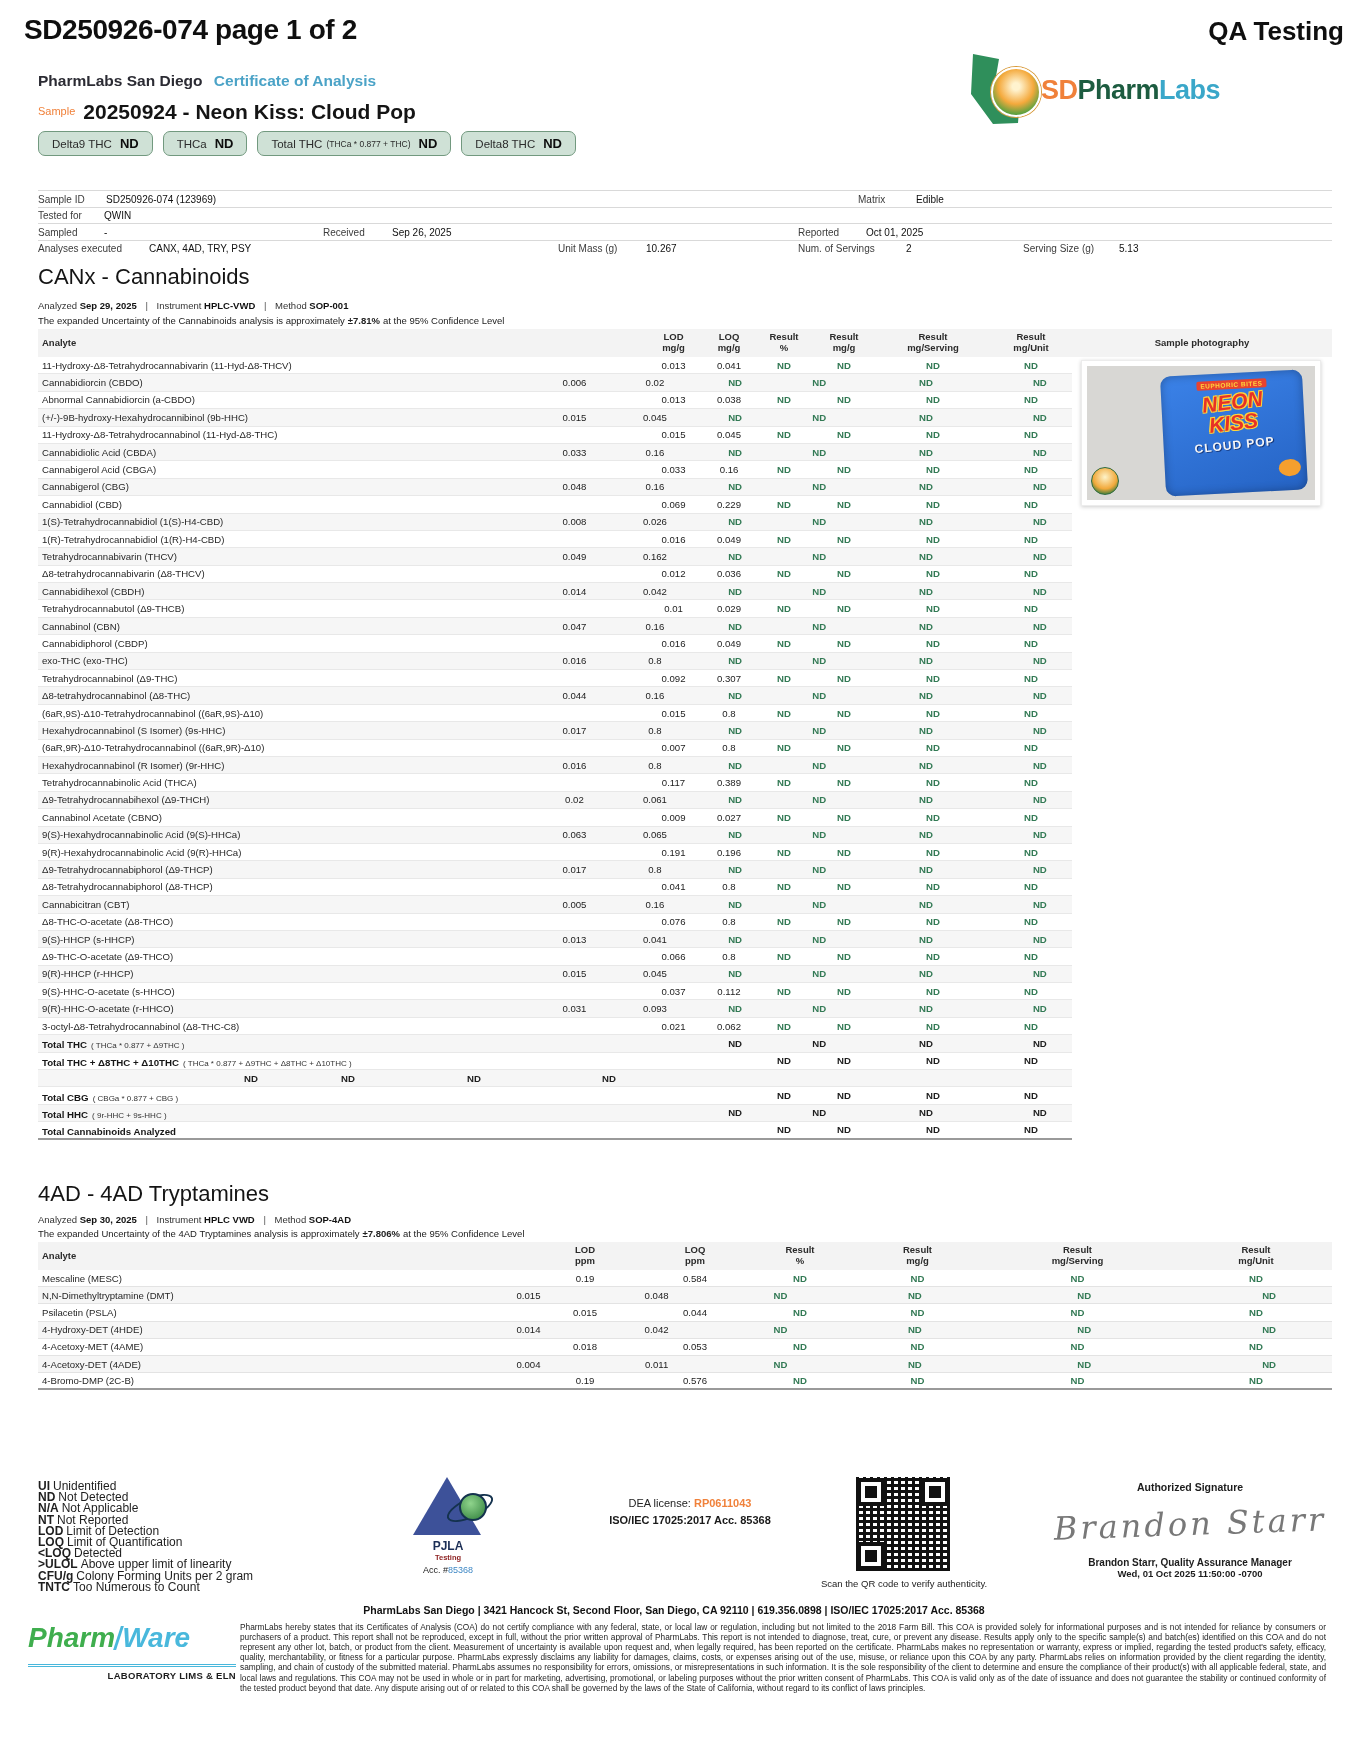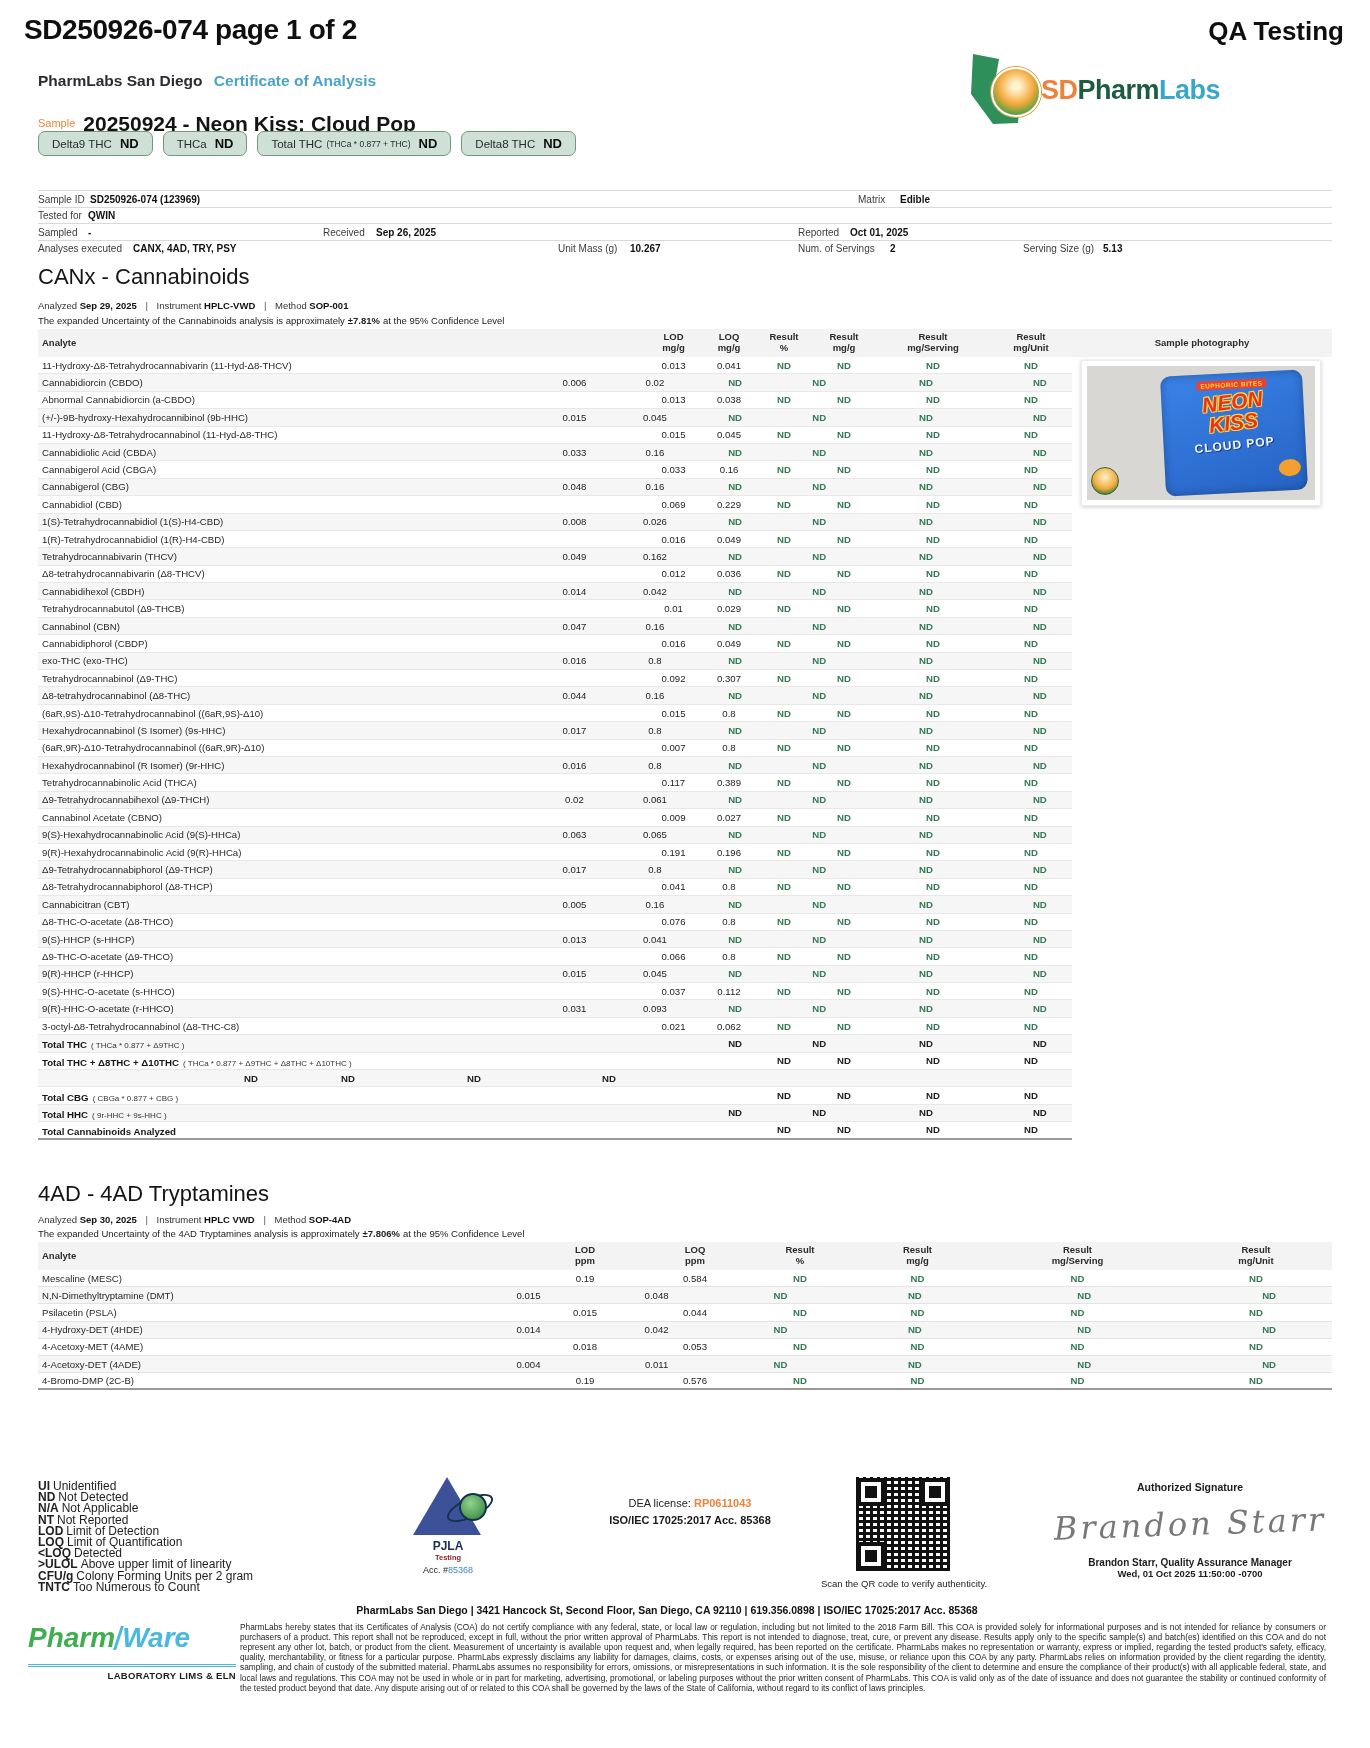--- a/index.html
+++ b/index.html
@@ -16,38 +16,38 @@
 
   
   .brand{position:absolute;right:150px;top:52px;display:flex;align-items:center;}
   .cal{position:relative;width:72px;height:76px;margin-right:2px;}
   .brand-seal{position:absolute;left:24px;top:15px;width:46px;height:46px;border-radius:50%;
       background:radial-gradient(circle at 50% 38%,#fff3cf 10%,#f4a93c 48%,#63a23f 74%,#2e6b3e 100%);
       border:2px solid #fff;box-shadow:0 0 0 1px #d89a3a;}
   .brand-text{font-size:27px;font-weight:bold;letter-spacing:-0.5px;white-space:nowrap;}
   .b-sd{color:#f0813a;}.b-pharm{color:#1d5c40;}.b-labs{color:#3aa7c9;}
 
-  .sampleline{position:absolute;left:38px;top:100px;margin-top:12px;}
+  .sampleline{position:absolute;left:38px;top:100px;}
   .s-label{color:#f0813a;font-size:11px;margin-right:8px;vertical-align:4px;}
   .s-name{font-size:21px;font-weight:bold;color:#141414;}
 
   
   .badges{position:absolute;left:38px;top:131px;display:flex;gap:10px;}
   .pill{height:25px;background:#cfe1d6;border:1.5px solid #72997f;border-radius:7px;
         display:flex;align-items:center;padding:0 13px;gap:8px;box-sizing:border-box;}
   .pill-label{font-size:11.5px;color:#2b2b2b;white-space:nowrap;}
   .pill-sub{font-size:8.5px;color:#2b2b2b;white-space:nowrap;margin-left:-4px;}
   .pill-val{font-size:13px;font-weight:bold;color:#0d0d0d;}
 
   
   .info{position:absolute;left:38px;top:190px;width:1294px;}
   .irow{position:relative;height:15.5px;border-top:1px solid #d9d9d9;}
   .irow span{position:absolute;top:2.5px;font-size:10px;white-space:nowrap;}
   .ilab{color:#3c3c3c;}
-  .ival{font-weight:bold;color:#101010;}
+  .ival{font-weight:normal;color:#101010;margin-left:16px;}
 
   
   .sec-title{position:absolute;left:38px;font-size:22px;font-weight:normal;color:#141414;}
   .sec-meta{position:absolute;left:38px;font-size:9.5px;color:#333;}
   .sec-meta b{color:#111;}
   .sec-meta .sep{margin:0 6px;color:#555;}
   .sec-unc{position:absolute;left:38px;font-size:9.5px;color:#222;}
   .sec-unc b{margin:0 3px;}
 
   
@@ -134,21 +134,21 @@
   .qr-f.tl{left:1px;top:1px;}.qr-f.tr{right:1px;top:1px;}.qr-f.bl{left:1px;bottom:1px;}
   .qr-cap{position:absolute;left:789px;top:1578px;width:230px;text-align:center;font-size:9.5px;color:#222;}
 
   .sig{position:absolute;left:1040px;top:1481px;width:300px;text-align:center;}
   .sig-title{font-size:10.5px;font-weight:bold;color:#1c1c1c;}
   .sig-script{font-family:"DejaVu Serif",serif;font-style:italic;font-size:32px;color:#787878;
       margin-top:12px;transform:rotate(-2deg);letter-spacing:3px;white-space:nowrap;}
   .sig-name{font-size:10px;font-weight:bold;margin-top:14px;color:#1c1c1c;}
   .sig-date{font-size:9.5px;font-weight:bold;color:#1c1c1c;}
 
-  .address{position:absolute;left:20px;top:1604px;width:1294px;text-align:center;font-size:10.5px;font-weight:bold;color:#111;}
+  .address{position:absolute;left:27px;top:1604px;width:1294px;text-align:center;font-size:10.5px;font-weight:bold;color:#111;}
 
   .pw{position:absolute;left:28px;top:1624px;width:208px;}
   .pw-top{font-size:28px;font-weight:bold;font-style:italic;line-height:1;border-bottom:3px double #49b8dc;padding-bottom:12px;white-space:nowrap;}
   .pw-pharm{color:#3fae4e;}
   .pw-bar{display:inline-block;width:3px;height:24px;background:#49b8dc;transform:skewX(-18deg);margin:0 2px;vertical-align:-3px;}
   .pw-ware{color:#49b8dc;}
   .pw-sub{font-size:9.5px;font-weight:bold;color:#1c1c1c;text-align:right;margin-top:3px;letter-spacing:.3px;}
 
   .disclaimer{position:absolute;left:240px;top:1622px;width:1086px;font-size:8.3px;line-height:1.22;
       text-align:justify;color:#1f1f1f;}

